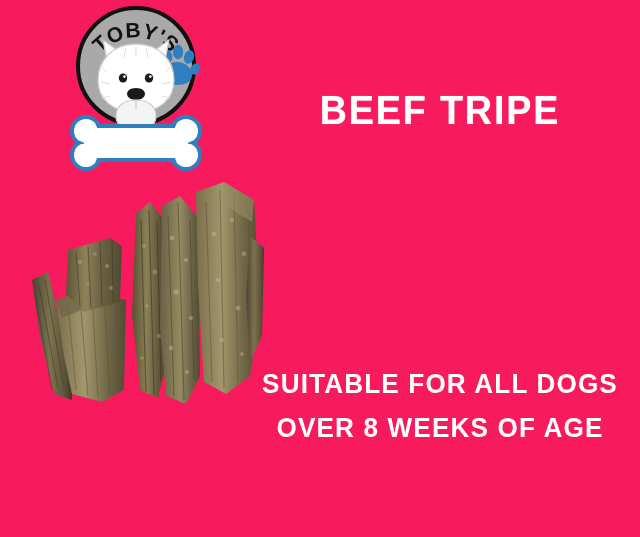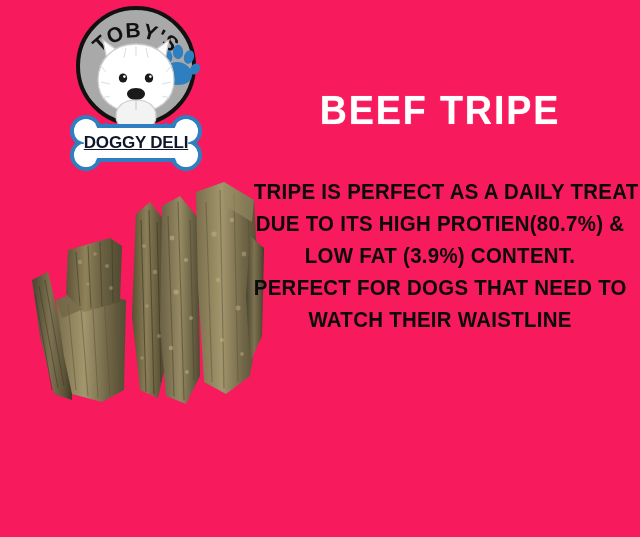--- a/index.html
+++ b/index.html
@@ -46,21 +46,21 @@
     width:100px;height:108px;
   }
   .bone-wrap{
     position:absolute;left:0px;top:110px;
     width:148px;height:58px;
   }
   .bone-label{
     position:absolute;left:0;top:0;width:148px;height:58px;
     display:flex;align-items:center;justify-content:center;
     font-family:"Liberation Sans",sans-serif;
-    font-weight:bold;font-size:17px;color:#0f172a;
+    font-weight:bold;font-size:17px;color:#ffffff;
     letter-spacing:-0.2px;
     z-index:3;
     text-decoration:underline;
   }
 
   
   #tripe{
     position:absolute;left:28px;top:176px;
     width:238px;height:232px;
   }
@@ -317,23 +317,20 @@
 
     <g>
       <path d="M 222,60 L 236,72 L 234,160 L 222,186 L 218,120 Z" fill="url(#g3)"></path>
     </g>
   </svg>
 
   <div id="textcol">
 
     <div class="title">BEEF TRIPE</div>
 
-    <div class="body-block">
-      <div class="body-line">TRIPE IS PERFECT AS A DAILY TREAT</div>
-      <div class="body-line">DUE TO ITS HIGH PROTIEN(80.7%) &amp;</div>
-      <div class="body-line">LOW FAT (3.9%) CONTENT.</div>
-      <div class="body-line">PERFECT FOR DOGS THAT NEED TO</div>
-      <div class="body-line">WATCH THEIR WAISTLINE</div>
+
+    <div class="footer-block">
+      <div class="footer-line">SUITABLE FOR ALL DOGS</div>
+      <div class="footer-line">OVER 8 WEEKS OF AGE</div>
     </div>
-
 
   </div>
 </div>
 
 </body></html>

